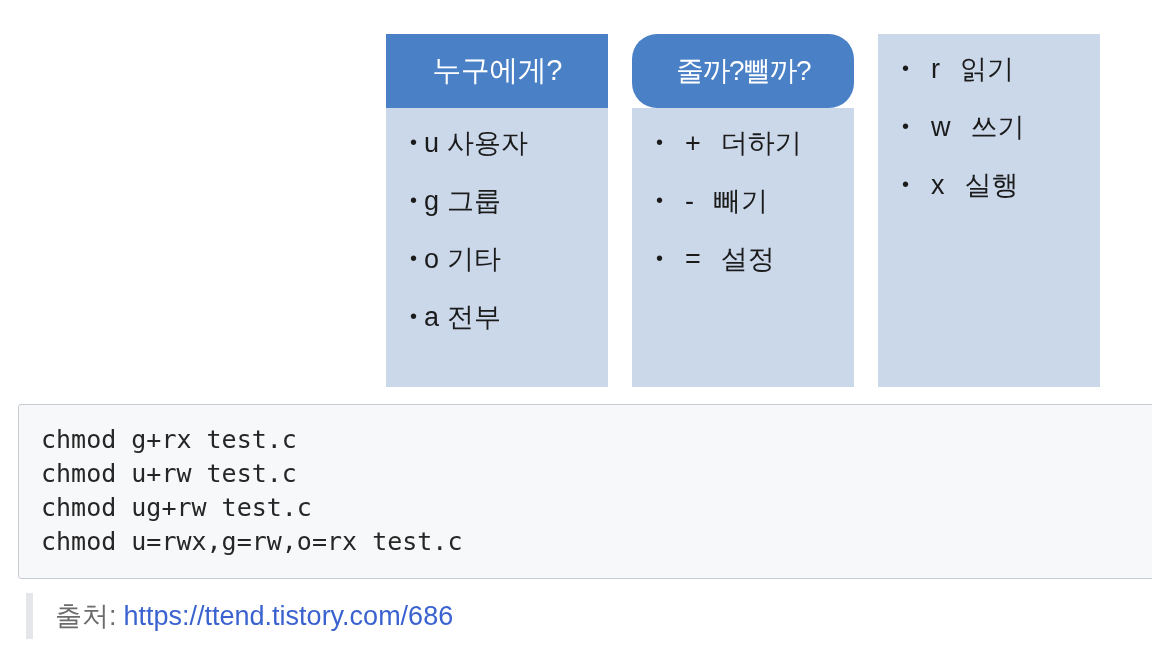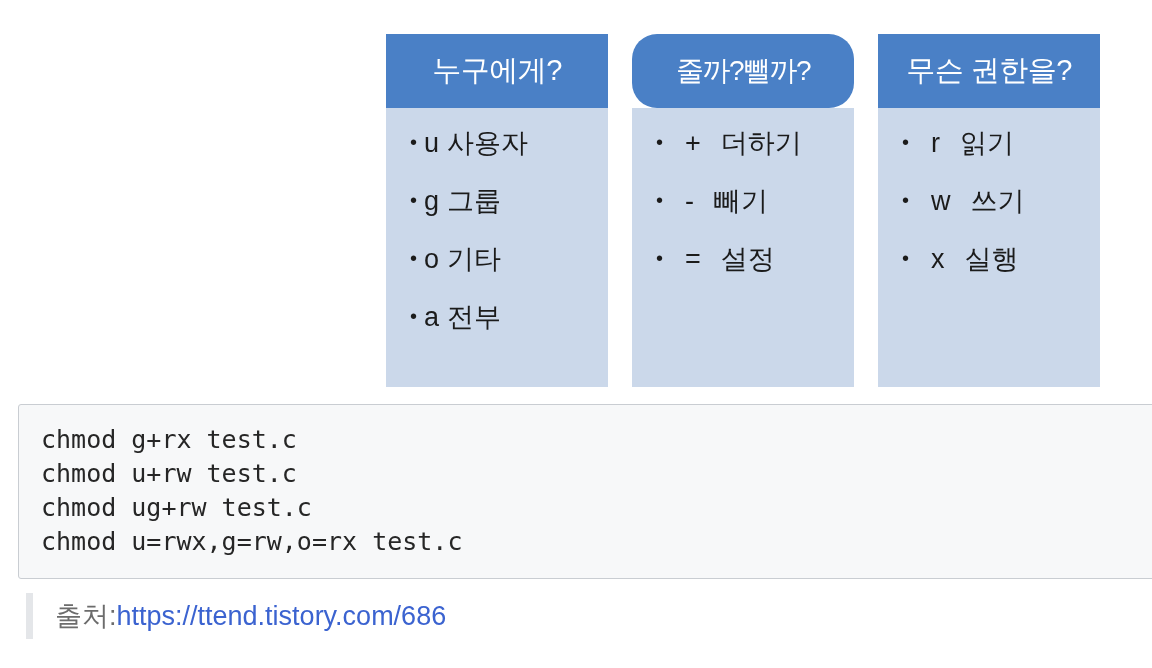--- a/index.html
+++ b/index.html
@@ -115,20 +115,21 @@
     flex: 0 0 auto;
   }
   #source-text {
     font-size: 27px;
     color: #6c6c6c;
     white-space: nowrap;
   }
   #source-link {
     color: #3b63d0;
     text-decoration: none;
+    margin-left: 7px;
     font-size: 27px;
   }
 </style>
 </head>
 <body>
 
 <div id="perm-table">
 
   <div class="perm-col">
     <div class="perm-col-header">누구에게?</div>
@@ -171,21 +172,20 @@
       </div>
       <div class="perm-item gap-wide">
         <span class="perm-bullet">•</span>
         <span class="perm-key">=</span>
         <span class="perm-label">설정</span>
       </div>
     </div>
   </div>
 
   <div class="perm-col">
-    <div class="perm-col-header">무슨 권한을?</div>
     <div class="perm-col-body">
       <div class="perm-item gap-wide">
         <span class="perm-bullet">•</span>
         <span class="perm-key">r</span>
         <span class="perm-label">읽기</span>
       </div>
       <div class="perm-item gap-wide">
         <span class="perm-bullet">•</span>
         <span class="perm-key">w</span>
         <span class="perm-label">쓰기</span>

